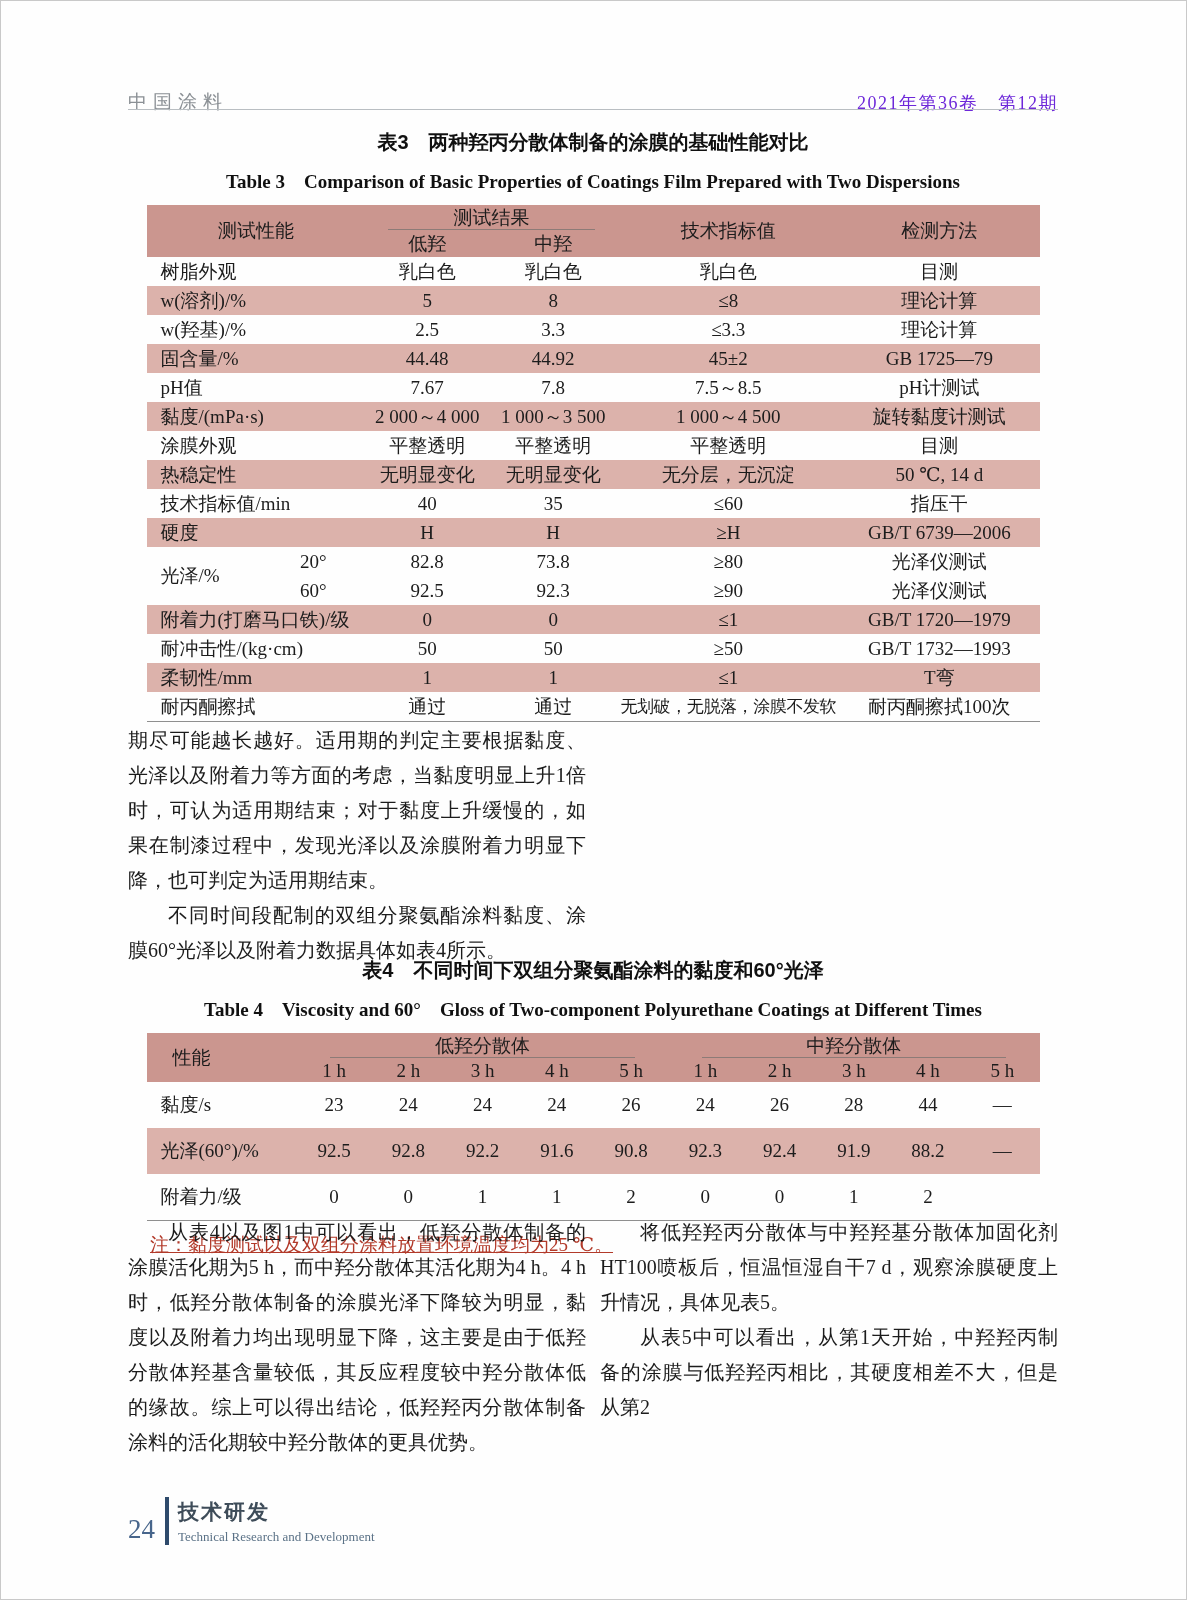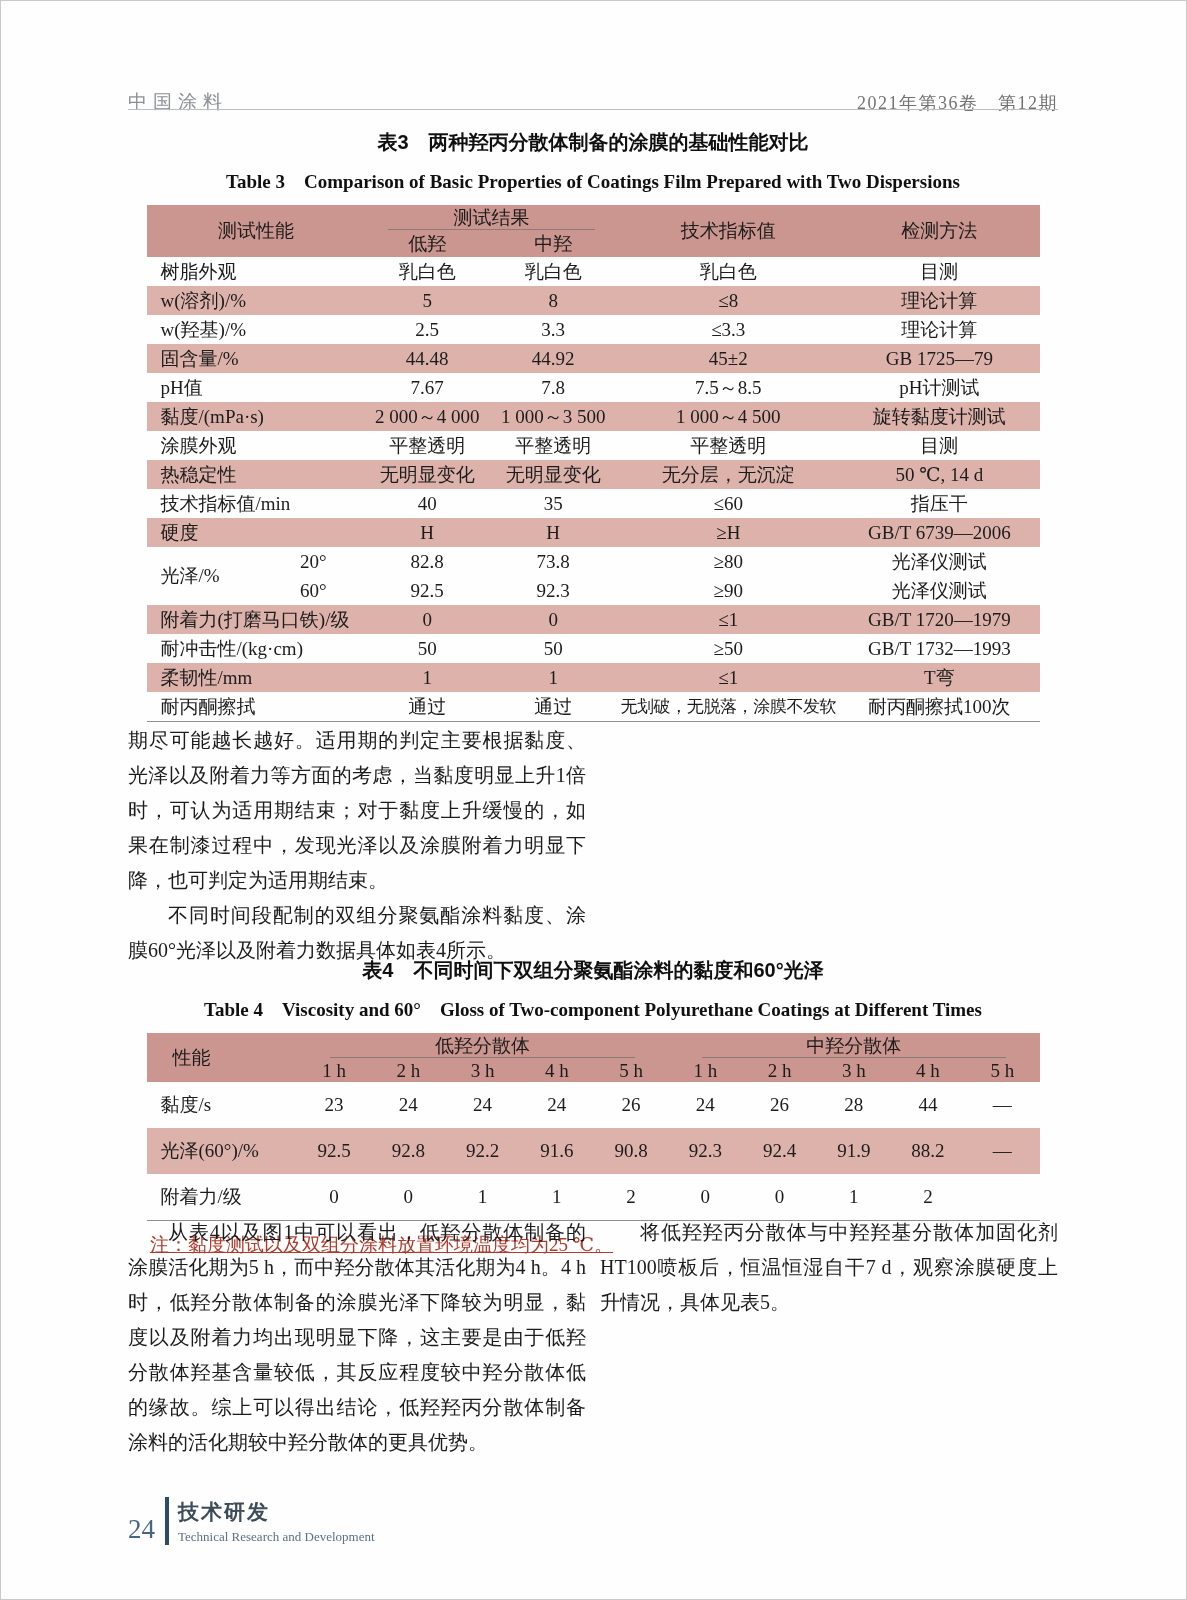--- a/index.html
+++ b/index.html
@@ -4,21 +4,21 @@
 <style>
   html,body{margin:0;padding:0;background:#e9e9e9;}
   .page{position:relative;width:1187px;height:1600px;margin:0 auto;background:#fefefe;
         border:1px solid #c9c9c9;box-sizing:border-box;overflow:hidden;
         font-family:"Liberation Serif","DejaVu Serif",serif;color:#1c1c1c;}
 
   
   .pagehead{position:absolute;left:127px;right:128px;top:74px;display:flex;
             justify-content:space-between;align-items:flex-end;margin-top:14px;}
   .journal{font-size:19px;letter-spacing:6px;color:#8b9095;}
-  .issue{font-size:18px;color:#737373;letter-spacing:1.5px;}
+  .issue{font-size:18px;color:#6d28d9;letter-spacing:1.5px;}
   .headrule{position:absolute;left:127px;right:128px;top:108px;border-top:1.5px solid #b9bec2;}
 
   
   .cap-zh{text-align:center;font-family:"Liberation Sans","DejaVu Sans",sans-serif;
           font-weight:bold;font-size:20px;color:#101010;}
   .cap-en{text-align:center;font-weight:bold;font-size:19px;margin-top:13px;color:#101010;}
 
   
   .t3block{position:absolute;left:127px;width:930px;top:128px;}
   .t4block{position:absolute;left:127px;width:930px;top:956px;}
@@ -299,20 +299,21 @@
     </table>
     <div class="t4note">注：黏度测试以及双组分涂料放置环境温度均为25 ℃。</div>
   </div>
 
   <div class="cols cols-bottom">
     <div>
       <p class="ind">从表4以及图1中可以看出，低羟分散体制备的涂膜活化期为5 h，而中羟分散体其活化期为4 h。4 h时，低羟分散体制备的涂膜光泽下降较为明显，黏度以及附着力均出现明显下降，这主要是由于低羟分散体羟基含量较低，其反应程度较中羟分散体低的缘故。综上可以得出结论，低羟羟丙分散体制备涂料的活化期较中羟分散体的更具优势。</p>
     </div>
     <div>
       <p class="ind">将低羟羟丙分散体与中羟羟基分散体加固化剂HT100喷板后，恒温恒湿自干7 d，观察涂膜硬度上升情况，具体见表5。</p>
+      <p class="ind">从表5中可以看出，从第1天开始，中羟羟丙制备的涂膜与低羟羟丙相比，其硬度相差不大，但是从第2</p>
     </div>
   </div>
 
   <div class="footer">
     <span class="pagenum">24</span>
     <div class="fbar"></div>
     <div>
       <div class="fzh">技术研发</div>
       <div class="fen">Technical Research and Development</div>
     </div>

